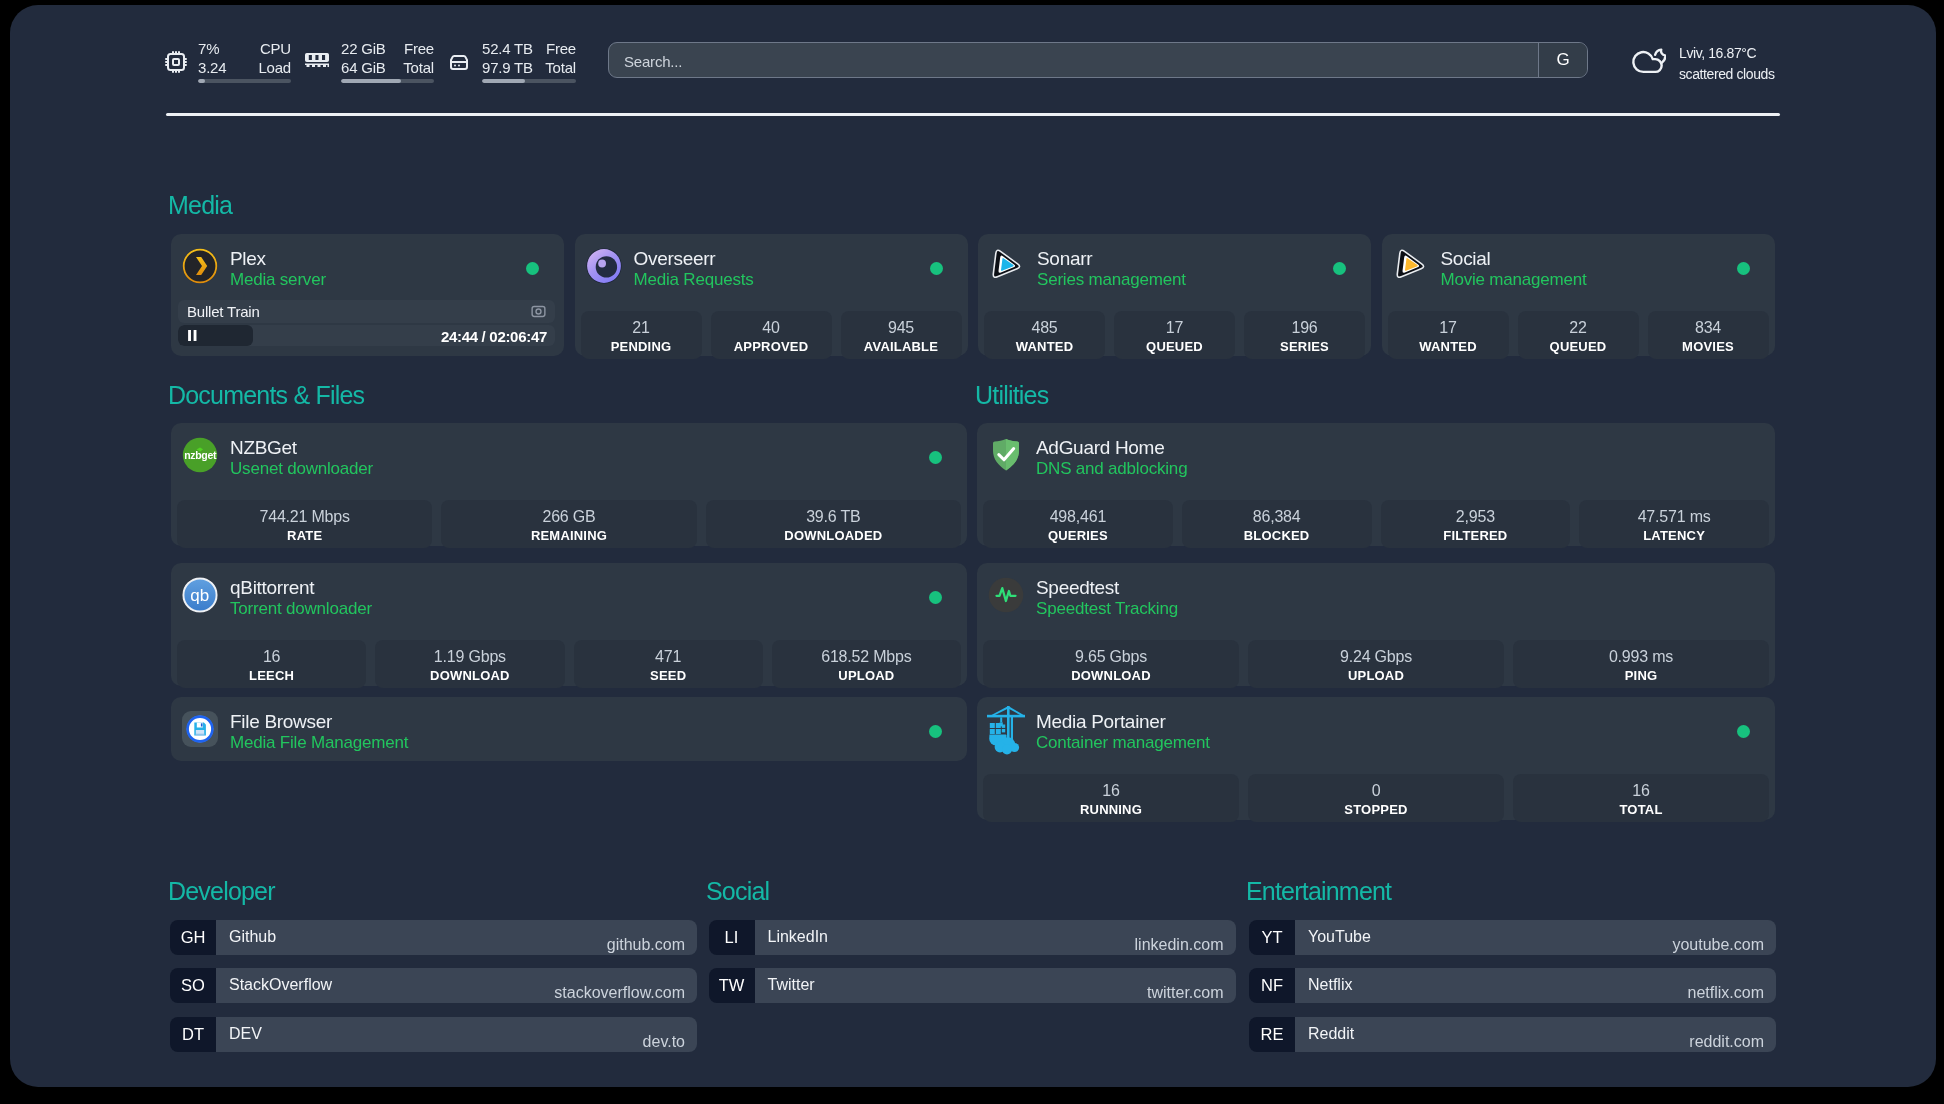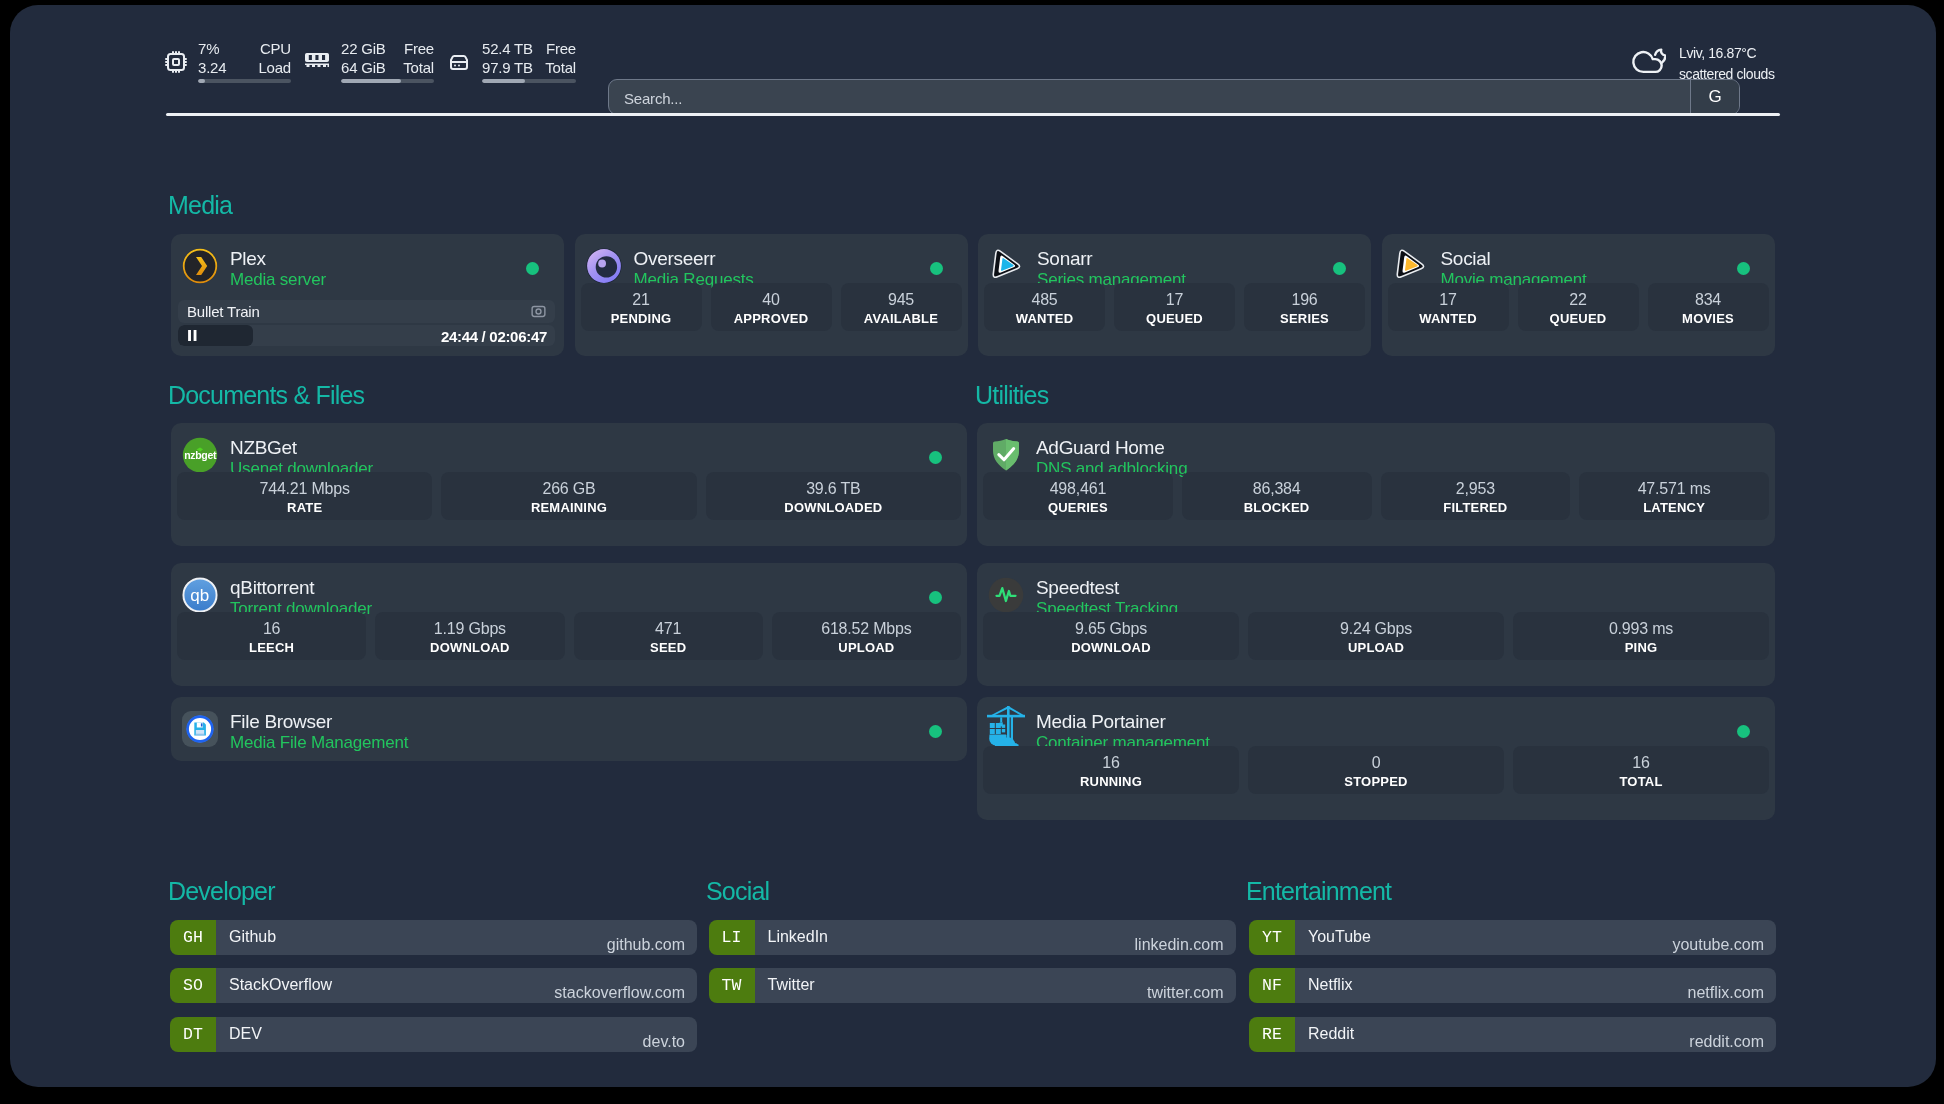--- a/index.html
+++ b/index.html
@@ -10,56 +10,56 @@
 .abs { position:absolute; }
 
 
 .resicon { color:#e9edf2; }
 .rescol { position:absolute; font-size:15px; line-height:19px; color:#e7ebf0; letter-spacing:-0.2px; }
 .rescol div { height:19px; }
 .col-r { text-align:right; }
 .bar { position:absolute; height:4.5px; border-radius:2.5px; background:#4b5461; overflow:hidden; }
 .bar i { display:block; height:100%; background:#a0a8b4; border-radius:2.5px; }
 
-#search { position:absolute; left:598px; top:37px; width:1132px; height:36px;
-  background:#3a4450; border:1.5px solid #6e7889; border-radius:9px;margin-top:37px; }
+#search { position:absolute; left:598px; top:37px; width:980px; height:36px;
+  background:#3a4450; border:1.5px solid #6e7889; border-radius:9px; }
 #search .ph { position:absolute; left:15px; top:10px; font-size:15px; color:#ced4dc; letter-spacing:-0.2px; }
 #search .gsec { position:absolute; right:0; top:0; bottom:0; width:49px; background:#333d49;
   border-left:1.5px solid #6e7889; border-radius:0 8px 8px 0; color:#fff; font-size:17px;
   display:flex; align-items:center; justify-content:center; }
 
 .weathertxt { position:absolute; left:1669px; top:38px; font-size:14px; line-height:21px; color:#edf0f4; letter-spacing:-0.4px; }
 #hr { position:absolute; left:156px; top:108px; width:1614px; height:2.5px; background:#eef1f5; border-radius:2px; }
 
 
 h2 { position:absolute; font-size:25px; font-weight:500; color:#14b8a6; letter-spacing:-0.8px; line-height:30px; }
 
 
 .card { position:absolute; background:#2e3844; border-radius:10px; }
 .cicon { position:absolute; left:11px; top:14px; width:36px; height:36px; }
 .ctitle { position:absolute; left:59px; top:14px; font-size:19px; font-weight:500; color:#eef1f5; letter-spacing:-0.3px; }
 .csub   { position:absolute; left:59px; top:36px; font-size:17px; color:#22c55e; letter-spacing:-0.2px; }
 .dot { position:absolute; width:13px; height:13px; border-radius:50%; background:#17c17e; }
-.stats { position:absolute; left:6px; right:6px; top:49px; height:48px; display:flex; gap:9px; }
+.stats { position:absolute; left:6px; right:6px; top:77px; height:48px; display:flex; gap:9px; }
 .stat { flex:1; background:#29323e; border-radius:8px; text-align:center; padding-top:7px; }
 .stat .v { font-size:16px; color:#c9d1da; line-height:20px; letter-spacing:-0.2px; }
 .stat .l { font-size:13px; font-weight:700; color:#fff; line-height:17px; letter-spacing:0.2px; }
 
 
 .bullet { position:absolute; left:7px; right:9px; top:66px; height:23px; background:#343e4a; border-radius:6px; }
 .bullet .t { position:absolute; left:9px; top:3px; font-size:15px; color:#f0f2f6; letter-spacing:-0.2px; }
 .prog { position:absolute; left:7px; right:9px; top:91px; height:21px; background:#343e4a; border-radius:6px; overflow:hidden; }
 .prog .done { position:absolute; left:0; top:0; bottom:0; width:20%; background:#1f2732; border-radius:6px; }
 .prog .time { position:absolute; right:8px; top:3px; font-size:15px; font-weight:600; color:#fff; letter-spacing:-0.3px; }
 .prog .pause { position:absolute; left:9px; top:5px; }
 
 
 .bm { position:absolute; height:35px; }
-.bm .ab { position:absolute; left:0; top:0; width:46px; height:35px; background:#4d7c0f;
-  border-radius:8px 0 0 8px; color:#fff; font-size:16.5px; display:flex; align-items:center; justify-content:center;font-family:Liberation Mono, monospace; }
+.bm .ab { position:absolute; left:0; top:0; width:46px; height:35px; background:#0f172a;
+  border-radius:8px 0 0 8px; color:#fff; font-size:16.5px; display:flex; align-items:center; justify-content:center; }
 .bm .main { position:absolute; left:46px; right:0; top:0; height:35px; background:#3b4555; border-radius:0 8px 8px 0; }
 .bm .name { position:absolute; left:13px; top:8px; font-size:16px; color:#f2f4f7; }
 .bm .url { position:absolute; right:12px; top:16px; font-size:16px; color:#ccd3dc; }
 </style>
 </head>
 <body>
 <div id="page">
 
 <svg class="abs resicon" style="left:154px; top:45px" width="24" height="24" viewBox="0 0 24 24" fill="none" stroke="currentColor" stroke-width="2" stroke-linecap="round" stroke-linejoin="round">
       <rect x="4" y="4" width="16" height="16" rx="2.5"></rect>

